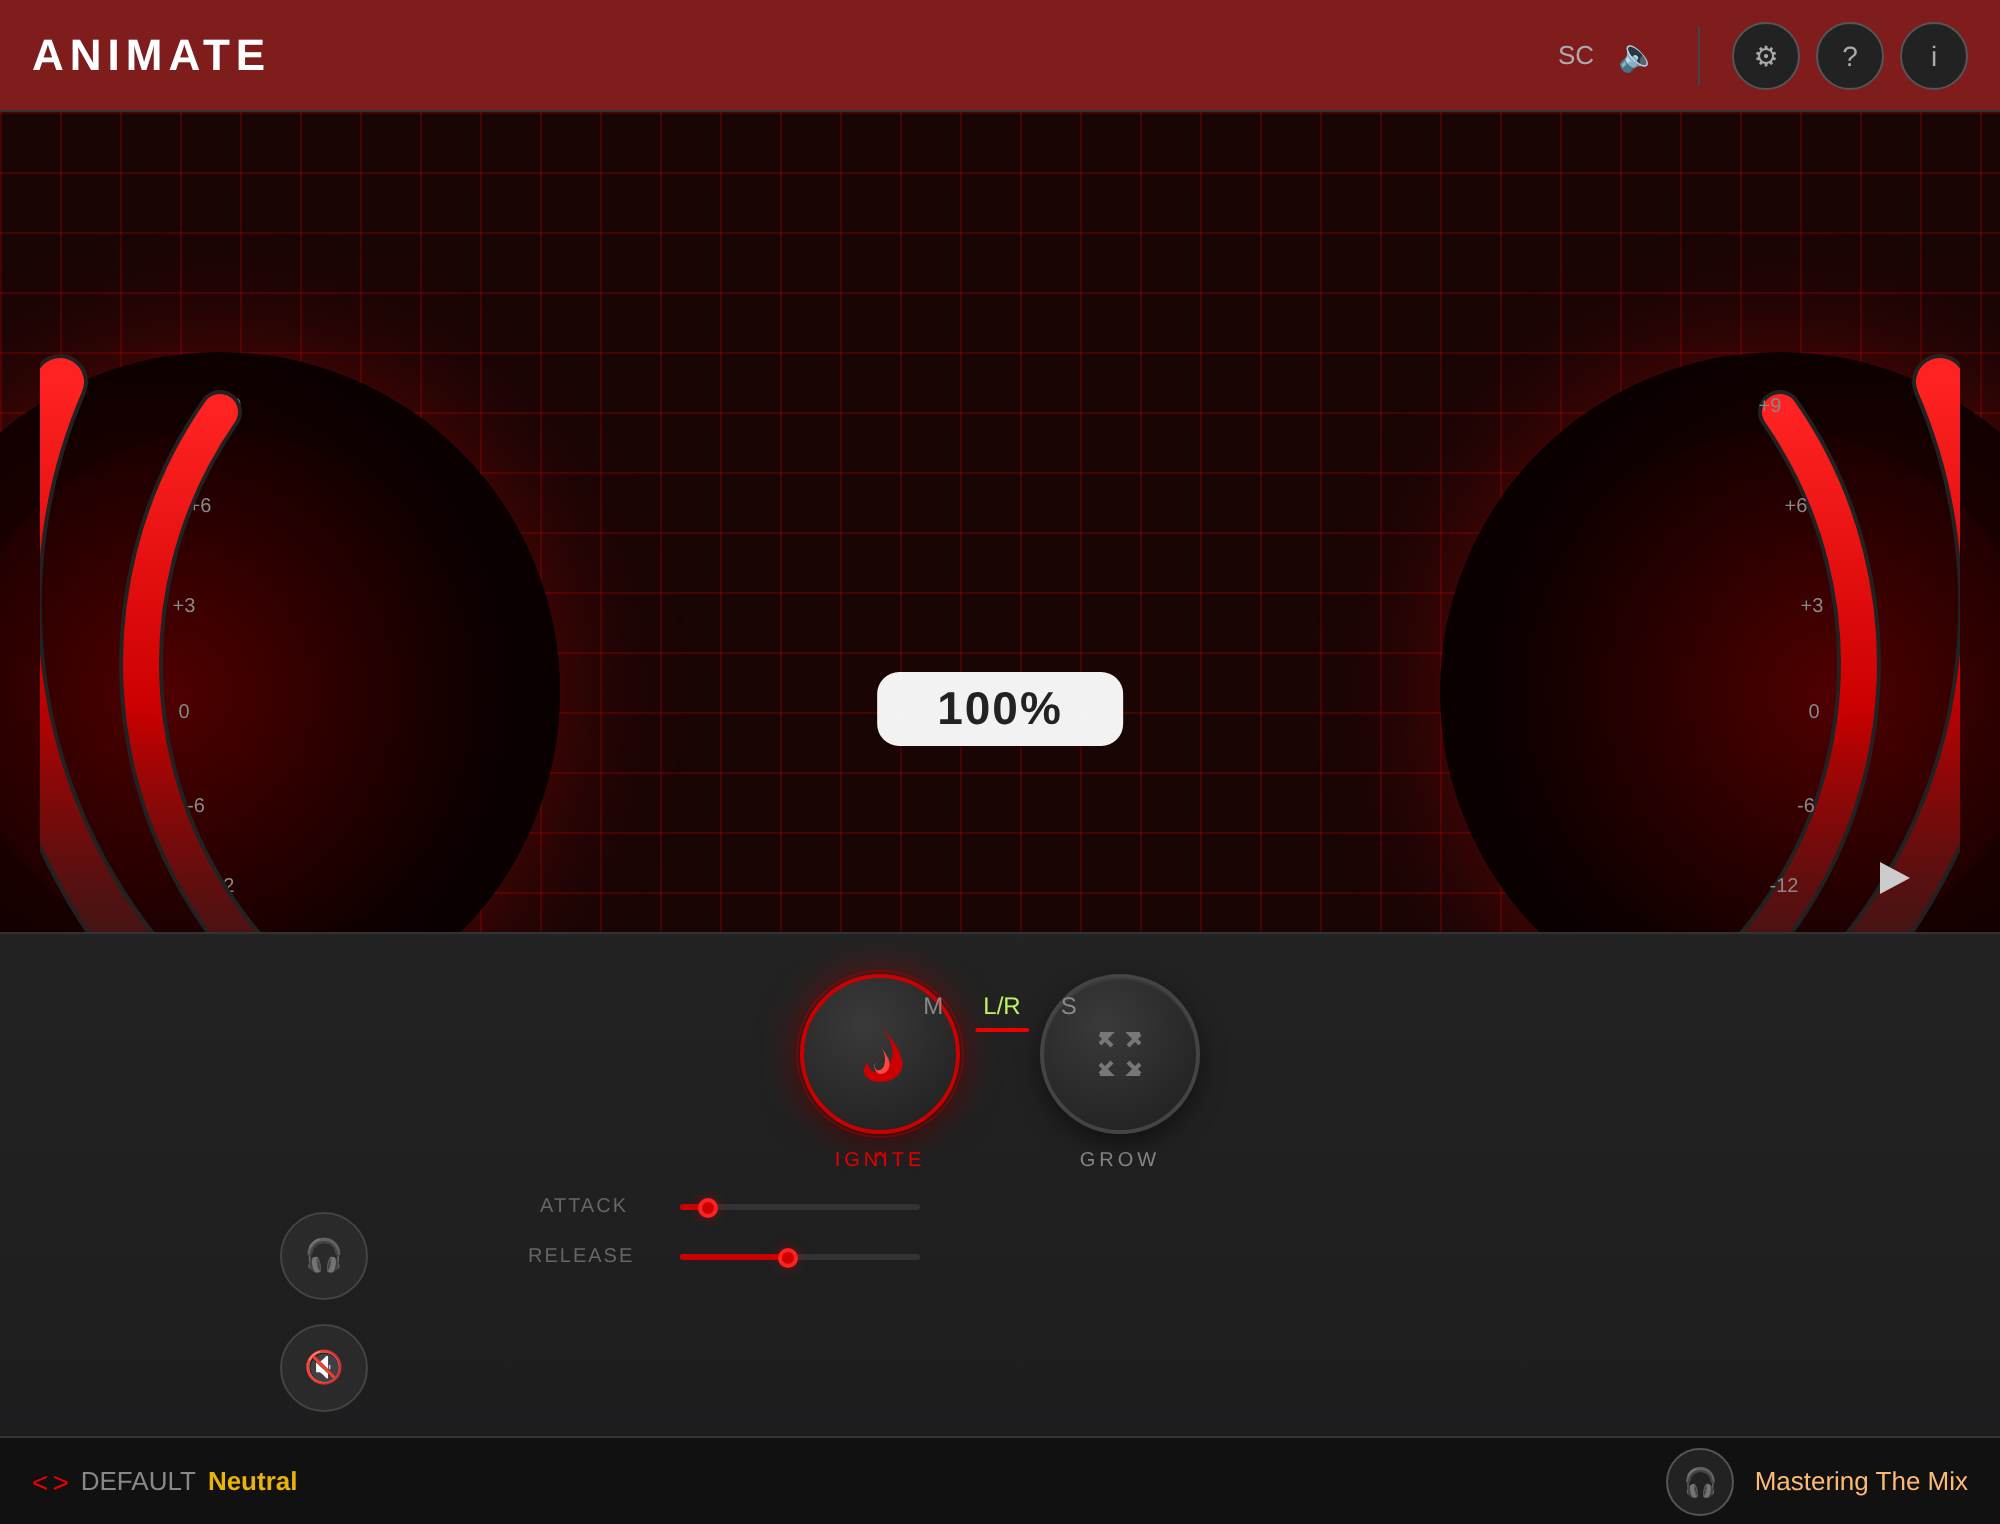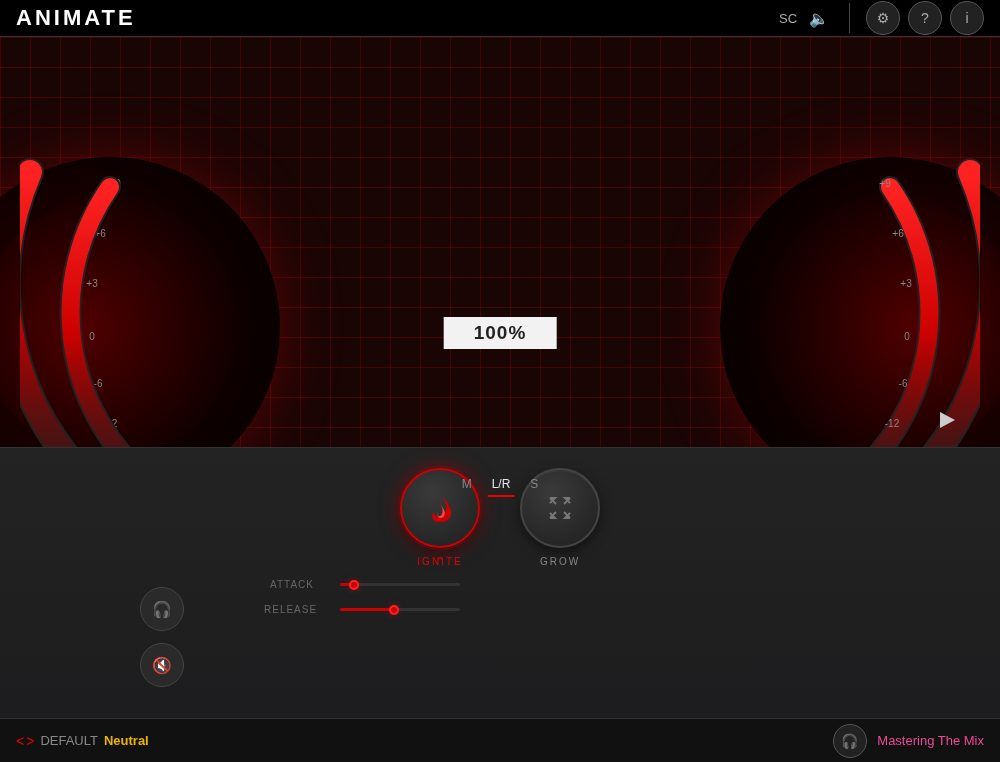--- a/index.html
+++ b/index.html
@@ -10,22 +10,22 @@
       font-family: 'Arial', sans-serif;
       overflow: hidden;
       color: #fff;
     }
 
     
     .top-bar {
       display: flex;
       align-items: center;
       justify-content: space-between;
-      background: #000000;
-      height: 37px;
+      background: #7f1d1d;
+      height: 56px;
       padding: 0 16px;
       border-bottom: 1px solid #333;
     }
     .top-bar-title {
       font-size: 22px;
       font-weight: 700;
       letter-spacing: 3px;
       color: #fff;
     }
     .top-bar-right {
@@ -131,24 +131,24 @@
     }
 
     
     .percent-bar {
       position: absolute;
       top: 280px;
       left: 50%;
       transform: translateX(-50%);
       background: rgba(255,255,255,0.95);
       color: #222;
-      font-size: 19px;
+      font-size: 23px;
       font-weight: 700;
       padding: 5px 30px;
-      border-radius: 0;
+      border-radius: 11px;
       letter-spacing: 1px;
       z-index: 10;
       white-space: nowrap;
     }
 
     
     .channel-tabs {
       position: absolute;
       top: 438px;
       left: 50%;
@@ -158,21 +158,21 @@
       gap: 12px;
       font-size: 12px;
       color: #888;
       z-index: 20;
     }
     .channel-tab {
       cursor: pointer;
       padding: 2px 4px;
     }
     .channel-tab.active {
-      color: #e5e5e5;
+      color: #bef264;
       position: relative;
     }
     .channel-tab.active::after {
       content: '';
       position: absolute;
       bottom: -4px;
       left: 0; right: 0;
       height: 2px;
       background: #e00;
       border-radius: 1px;
@@ -385,21 +385,21 @@
       border: 1.5px solid #555;
       display: flex;
       align-items: center;
       justify-content: center;
       font-size: 14px;
       color: #888;
     }
 
     .footer-brand-name {
       font-size: 13px;
-      color: #ec4899;
+      color: #fdba74;
     }
 
     
     .left-vu-section {
       position: absolute;
       left: 20px;
       top: 55px;
       width: 360px;
       height: 400px;
     }

